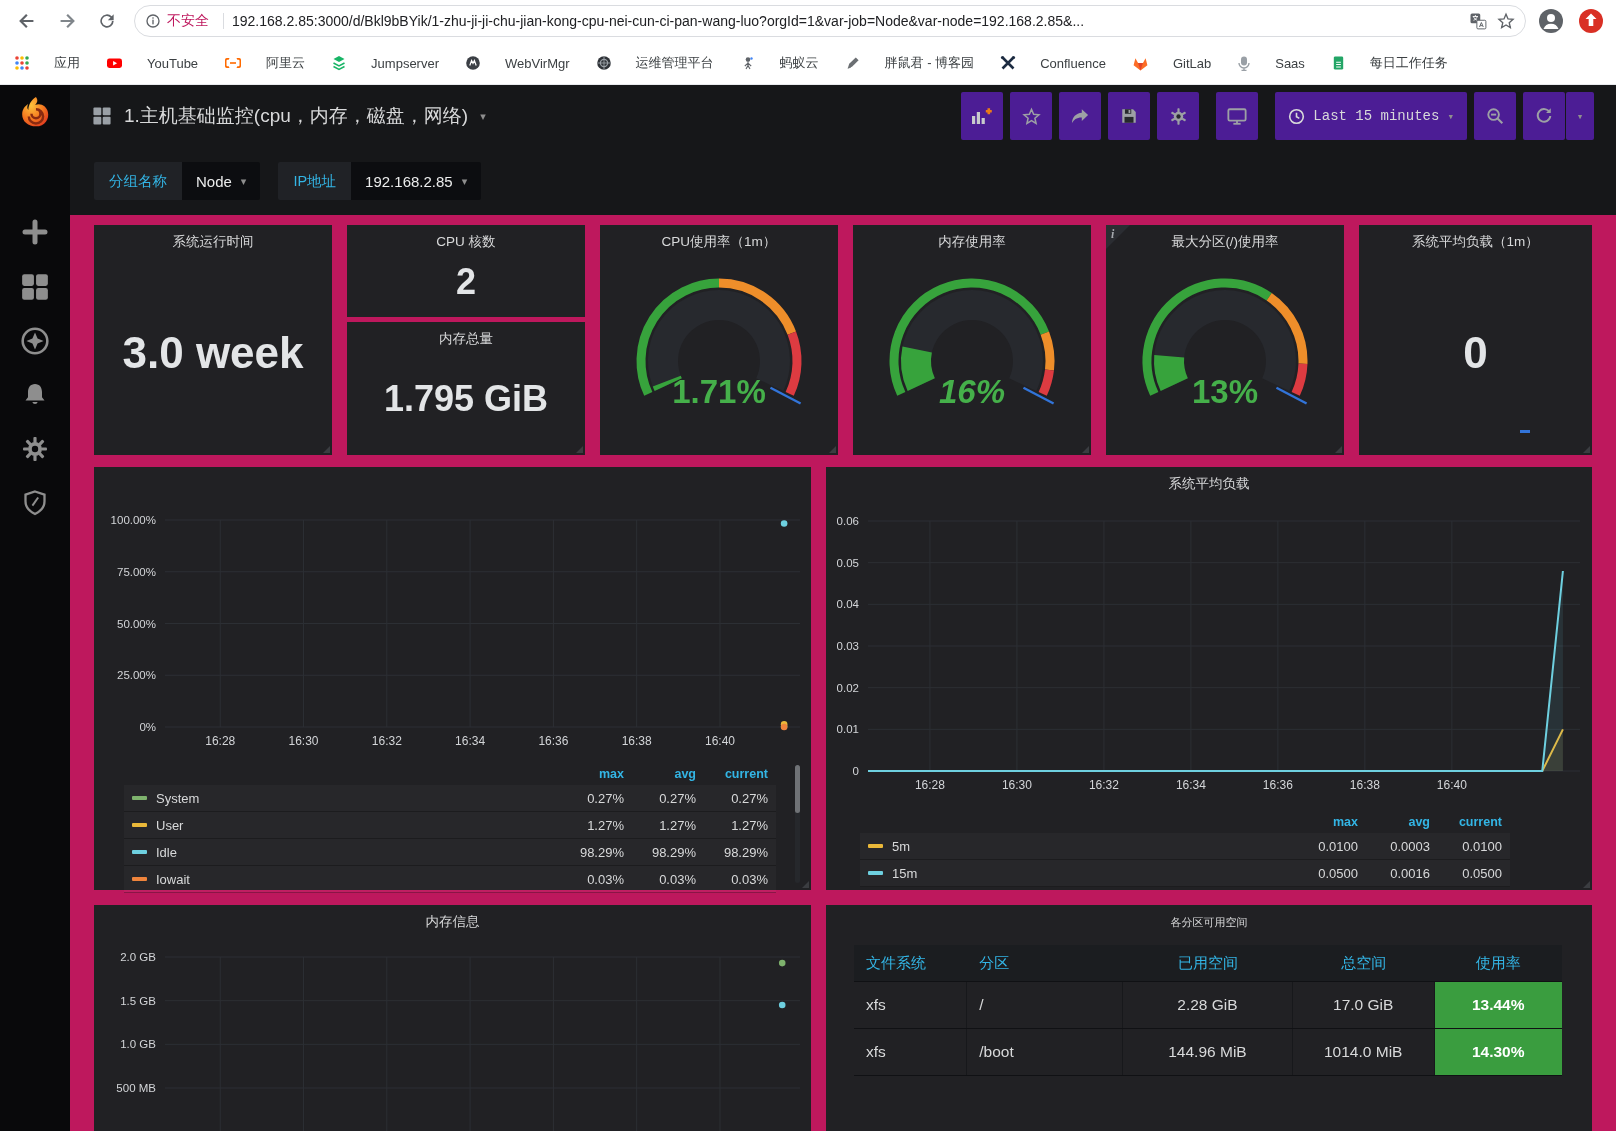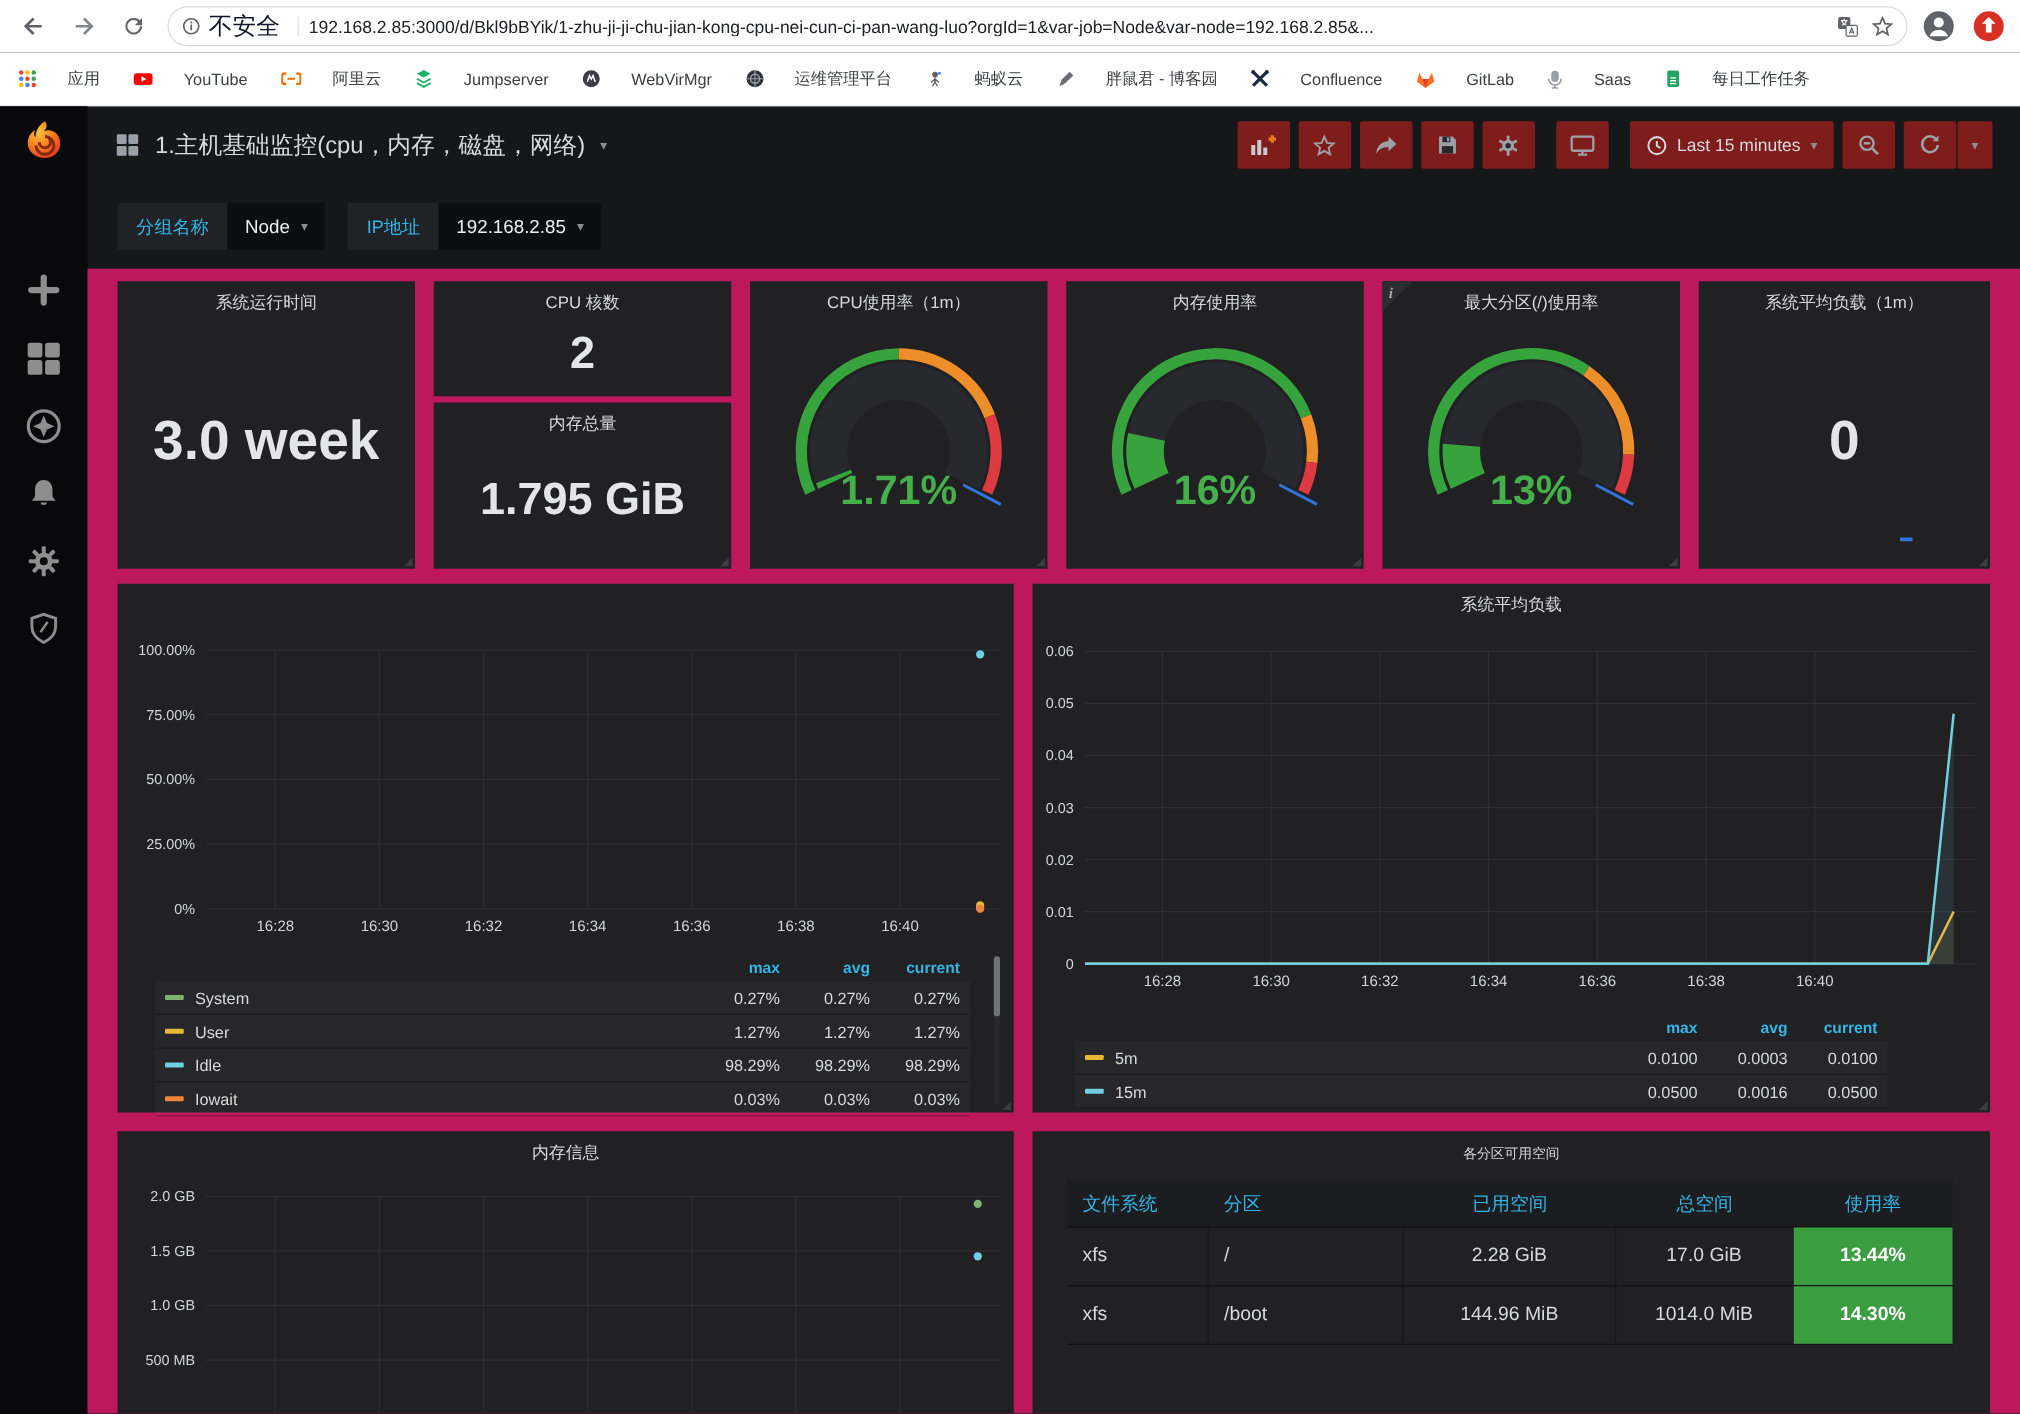--- a/index.html
+++ b/index.html
@@ -3,40 +3,40 @@
 <meta charset="utf-8">
 <style>
   html,body{margin:0;padding:0;background:#0c0c0d;}
   .screen{position:relative;width:1616px;height:1131px;overflow:hidden;background:#161719;
     font-family:"Liberation Sans","DejaVu Sans",sans-serif;-webkit-font-smoothing:antialiased;}
   
   .chrome-top{position:absolute;top:0;left:0;width:100%;height:42px;background:#fff;display:flex;align-items:center;}
   .nav-ico{width:26px;height:26px;display:flex;align-items:center;justify-content:center;margin-left:14px;flex:0 0 auto;}
   .omnibox{flex:1;height:30px;margin:0 10px 0 14px;border:1px solid #dadce0;border-radius:16px;background:#fff;
     display:flex;align-items:center;padding:0 10px;min-width:0;}
-  .omni-sec{color:#0f172a;font-size:19px;margin:0 6px 0 6px;white-space:nowrap;}
+  .omni-sec{color:#be185d;font-size:14px;margin:0 6px 0 6px;white-space:nowrap;}
   .omni-div{width:1px;height:16px;background:#dadce0;margin:0 8px;}
   .omni-url{color:#202124;font-size:14px;white-space:nowrap;overflow:hidden;flex:1;min-width:0;}
   .omni-right{display:flex;align-items:center;gap:10px;margin-left:8px;}
   .chrome-btn{width:30px;height:30px;border-radius:50%;display:flex;align-items:center;justify-content:center;margin-right:10px;flex:0 0 auto;}
   .bookmarks{position:absolute;top:42px;left:0;width:100%;height:43px;background:#fff;border-bottom:1px solid #e8eaed;
     display:flex;align-items:center;padding-left:14px;box-sizing:border-box;gap:26px;}
   .bm{display:flex;align-items:center;gap:24px;color:#3c4043;font-size:13px;white-space:nowrap;}
   .bm svg{flex:0 0 auto;}
   
   .app{position:absolute;top:85px;left:0;right:0;bottom:0;}
   .sidebar{position:absolute;left:0;top:0;bottom:0;width:70px;background:#09090b;}
   .sb-item{position:absolute;left:16px;width:38px;height:38px;display:flex;align-items:center;justify-content:center;}
   .main{position:absolute;left:70px;top:0;right:0;bottom:0;}
   .gf-navbar{position:absolute;top:0;left:0;right:0;height:62px;display:flex;align-items:center;padding:16px 22px;box-sizing:border-box;}
   .dash-title{display:flex;align-items:center;gap:12px;}
   .dash-title .t{color:#d8d9da;font-size:19px;font-weight:500;}
   .caret{color:#8e8e8e;font-size:11px;}
   .nav-right{margin-left:auto;display:flex;align-items:center;}
-  .nav-btn{height:38px;min-width:42px;background:#7f1d1d;border-radius:2px;display:flex;align-items:center;justify-content:center;margin-left:7px;box-sizing:border-box;}
+  .nav-btn{height:48px;min-width:42px;background:#4c1d95;border-radius:2px;display:flex;align-items:center;justify-content:center;margin-left:7px;box-sizing:border-box;font-family:Liberation Mono, monospace;}
   .nav-btn.time{padding:0 13px;gap:8px;color:#d8d9da;font-size:14px;font-weight:500;white-space:nowrap;}
   .nav-gap{width:10px;}
   .gf-submenu{position:absolute;top:62px;left:0;right:0;height:68px;display:flex;align-items:center;gap:18px;padding-left:24px;}
   .var-group{display:flex;height:38px;border-radius:2px;overflow:hidden;}
   .var-label{background:#202226;color:#33b5e5;display:flex;align-items:center;padding:0 15px;font-size:14.5px;}
   .var-value{background:#0c0d10;color:#eceded;display:flex;align-items:center;gap:9px;padding:0 14px;font-size:15px;font-weight:500;}
   
   .dash{position:absolute;top:130px;left:0;right:0;bottom:0;background:#be185d;}
   .panel{position:absolute;background:#212124;}
   .panel-title{position:absolute;top:8px;left:0;right:0;text-align:center;font-size:13.5px;font-weight:500;color:#d8d9da;white-space:nowrap;}
@@ -448,21 +448,21 @@
                 <path d="M119 28 A78 78 0 0 1 191.81927326678175 78.04729993546658" stroke="#ee8e2a" stroke-width="9" fill="none"></path>
                 <path d="M191.81927326678175 78.04729993546658 A78 78 0 0 1 189.6920073888587 138.96422441577457" stroke="#dd3b41" stroke-width="9" fill="none"></path>
                 <line x1="170.44662832433687" y1="132.78141956763196" x2="200.60499665239638" y2="148.48087241762312" stroke="#3274d9" stroke-width="2.4"></line>
                 <text x="119" y="148" text-anchor="middle" fill="#45b04a" font-size="33" font-weight="bold">1.71%</text>
               </svg></div>
           <div class="rz"></div>
         </div>
 
         <div class="panel" style="left:783px;top:10px;width:238px;height:230px;">
           <div class="panel-title">内存使用率</div>
-          <div style="position:absolute;left:0;top:30px;"><svg width="238" height="172" viewBox="0 0 238 172">
+          <div style="position:absolute;left:0;top:30px;font-style:italic;"><svg width="238" height="172" viewBox="0 0 238 172">
                 <path d="M68.24676392594759 129.66662265747917 A56 56 0 1 1 169.75323607405238 129.66662265747917" stroke="#27292e" stroke-width="30" fill="none"></path>
                 <path d="M68.24676392594759 129.66662265747917 A56 56 0 0 1 64.18342622934564 94.54822109685973" stroke="#37a33c" stroke-width="30" fill="none"></path>
                 <path d="M48.3079926111413 138.96422441577454 A78 78 0 1 1 191.81927326678175 78.04729993546658" stroke="#37a33c" stroke-width="9" fill="none"></path>
                 <path d="M191.81927326678175 78.04729993546658 A78 78 0 0 1 196.4830757168309 114.96509773844363" stroke="#ee8e2a" stroke-width="9" fill="none"></path>
                 <path d="M196.4830757168309 114.96509773844363 A78 78 0 0 1 189.6920073888587 138.96422441577457" stroke="#dd3b41" stroke-width="9" fill="none"></path>
                 <line x1="170.44662832433687" y1="132.78141956763196" x2="200.60499665239638" y2="148.48087241762312" stroke="#3274d9" stroke-width="2.4"></line>
                 <text x="119" y="148" text-anchor="middle" fill="#45b04a" font-size="33" font-weight="bold">16%</text>
               </svg></div>
           <div class="rz"></div>
         </div>

